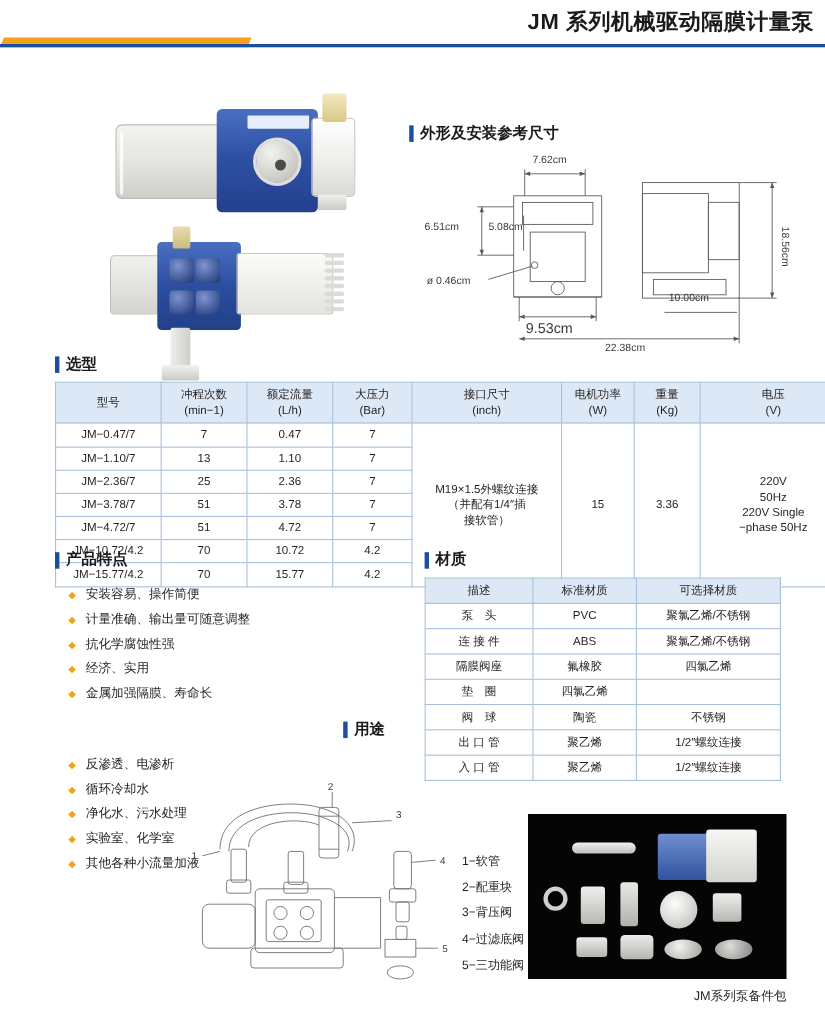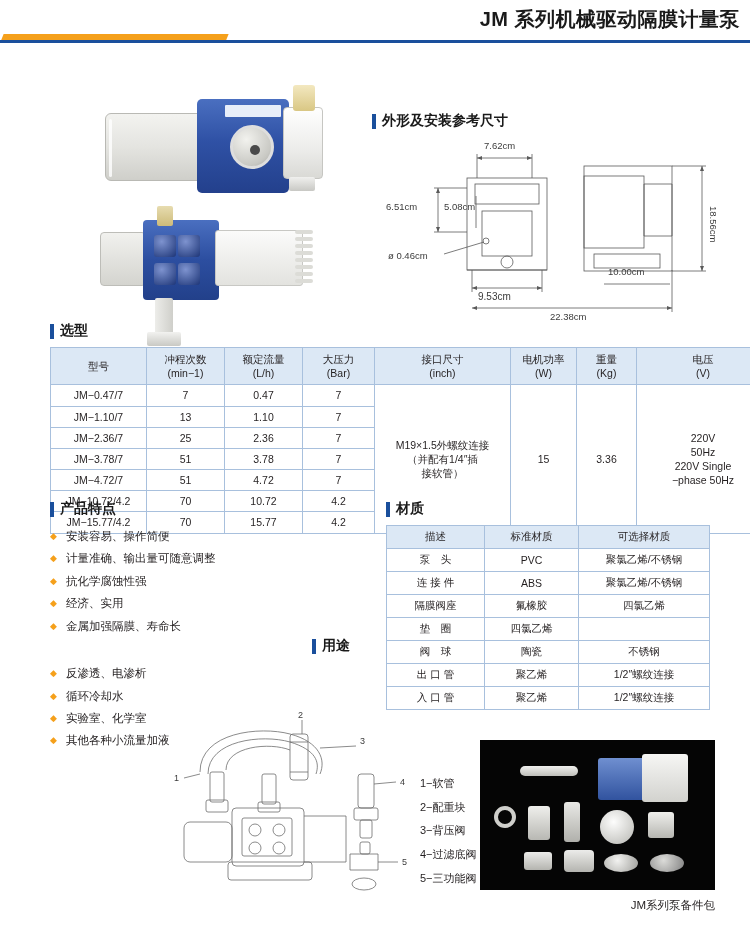--- a/index.html
+++ b/index.html
@@ -210,21 +210,21 @@
 
   
   .sel-section { position: absolute; left: 50px; top: 322px; width: 660px; }
   .sel-section .tbl { width: 720px; }
 
   
   .mid-row { position: absolute; left: 50px; top: 500px; width: 660px; }
   .col-left { position: absolute; left: 0; top: 0; width: 300px; }
   .col-right { position: absolute; left: 336px; top: 0; width: 324px; }
 
-  ul.bullets { list-style: none; margin: 0; padding: 0; }
+  ul.bullets { list-style: none; margin: 12px; padding: 0; }
   ul.bullets li {
     font-size: 11.5px;
     line-height: 1.95;
     color: #231f20;
     position: relative;
     padding-left: 16px;
   }
   ul.bullets li:before {
     content: "◆";
     position: absolute;
@@ -394,21 +394,21 @@
           <polygon points="100,172 105,170 105,174"></polygon>
           <polygon points="300,172 295,170 295,174"></polygon>
           <polygon points="330,30 328,35 332,35"></polygon>
           <polygon points="330,135 328,130 332,130"></polygon>
         </g>
       </svg>
       <div style="position:absolute;left:112px;top:4px;font-size:9.5px;color:#3b3b3b">7.62cm</div>
       <div style="position:absolute;left:14px;top:65px;font-size:9.5px;color:#3b3b3b">6.51cm</div>
       <div style="position:absolute;left:72px;top:65px;font-size:9.5px;color:#3b3b3b">5.08cm</div>
       <div style="position:absolute;left:16px;top:114px;font-size:9.5px;color:#3b3b3b">ø 0.46cm</div>
-      <div style="position:absolute;left:106px;top:155px;font-size:10px;color:#3b3b3b">9.53cm</div>
+      <div style="position:absolute;left:106px;top:155px;font-size:13px;color:#3b3b3b">9.53cm</div>
       <div style="position:absolute;left:178px;top:175px;font-size:9.5px;color:#3b3b3b">22.38cm</div>
       <div style="position:absolute;left:236px;top:130px;font-size:9.5px;color:#3b3b3b">10.00cm</div>
       <div style="position:absolute;left:336px;top:70px;font-size:9.5px;color:#3b3b3b;writing-mode:vertical-rl">18.56cm</div>
     </div>
   </div>
 </div>
 
 <div class="sel-section">
   <div class="sec-head">
     <span class="bar"></span>
@@ -493,20 +493,21 @@
       <li>金属加强隔膜、寿命长</li>
     </ul>
 
     <div class="sec-head usage-head">
       <span class="bar"></span>
       <span>用途</span>
     </div>
     <ul class="bullets">
       <li>反渗透、电渗析</li>
       <li>循环冷却水</li>
+      <li>净化水、污水处理</li>
       <li>实验室、化学室</li>
       <li>其他各种小流量加液</li>
     </ul>
   </div>
 
   <div class="col-right">
     <div class="sec-head">
       <span class="bar"></span>
       <span>材质</span>
     </div>

